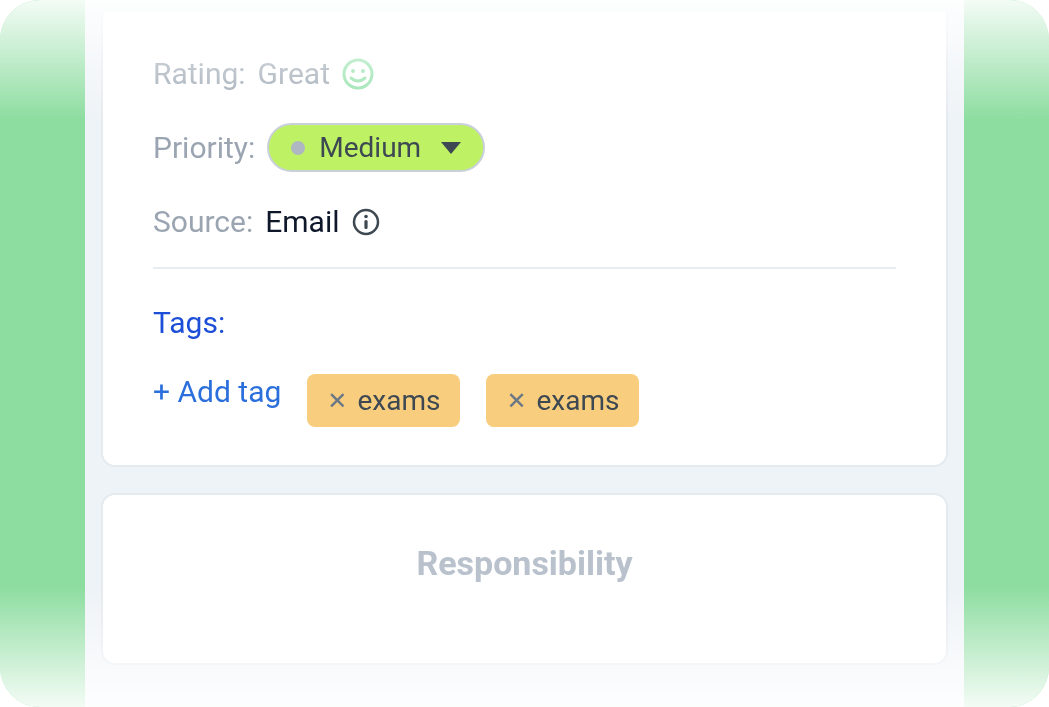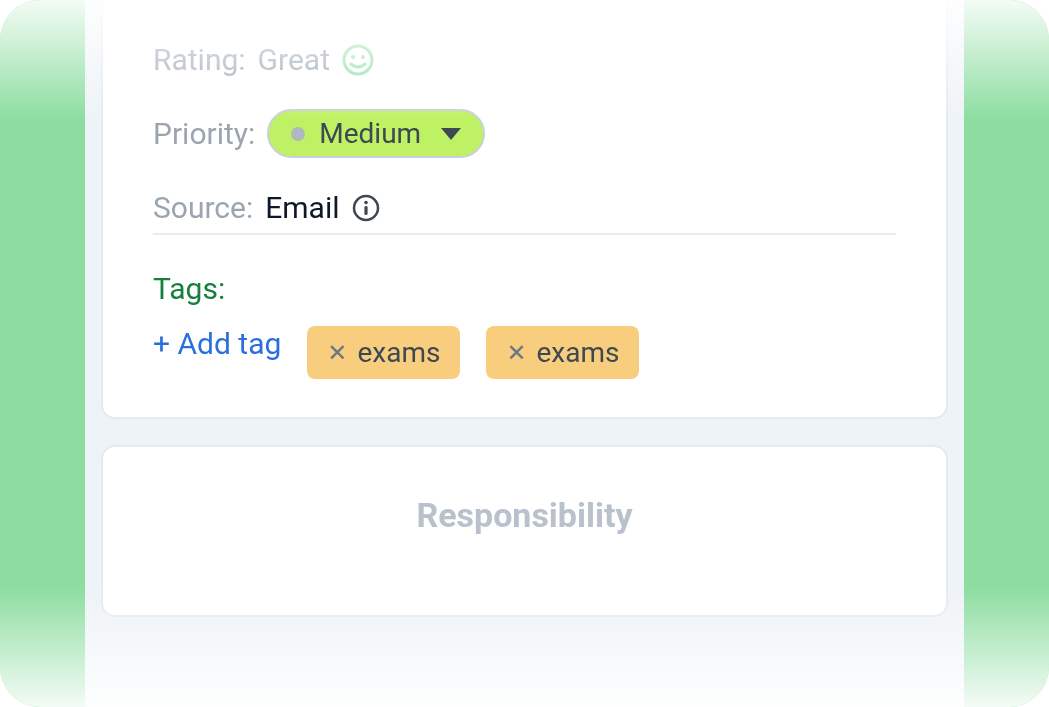--- a/index.html
+++ b/index.html
@@ -39,21 +39,21 @@
       pointer-events: none;
       z-index: 10;
     }
     .inner-container {
       position: absolute;
       left: 85px;
       right: 85px;
       top: 0;
       bottom: 0;
       background: #eef3f7;
-      padding-top: 0;
+      padding-top: 14px;
     }
     .card {
       background: #ffffff;
       border: 2px solid #e5eaef;
       border-radius: 14px;
       margin: 0 16px;
       padding: 30px 50px 30px 50px;
     }
     .card.top-card {
       border-top: none;
@@ -125,22 +125,22 @@
       height: 28px;
       display: inline-flex;
     }
     .divider {
       border: none;
       border-top: 2px solid #e8edf1;
       margin: 8px 0 36px 0;
     }
     .tags-label {
       font-size: 30px;
-      color: #15803d;
-      margin-bottom: 20px;
+      color: #1d4ed8;
+      margin-bottom: 34px;
     }
     .tags-row {
       display: flex;
       align-items: flex-start;
       gap: 26px;
       flex-wrap: wrap;
     }
     .add-tag-link {
       color: #2b6fdc;
       font-size: 30px;
@@ -163,21 +163,21 @@
       font-size: 24px;
       color: #6b7785;
       cursor: pointer;
       line-height: 1;
     }
     .section-heading {
       font-size: 34px;
       font-weight: 700;
       color: #b8c1cc;
     }
-    .source-row { margin-bottom: 8px; }
+    .source-row { margin-bottom: 28px; }
   </style>
 </head>
 <body>
 
 <div class="outer-frame">
   <div class="inner-container">
 
     <div class="card top-card">
 
       <div class="row rating-row">

